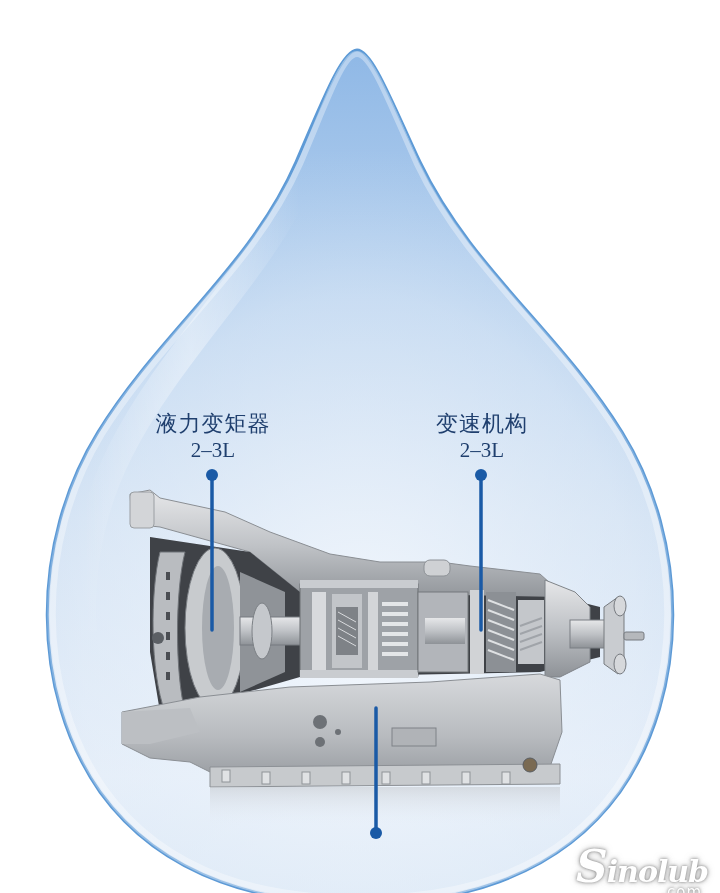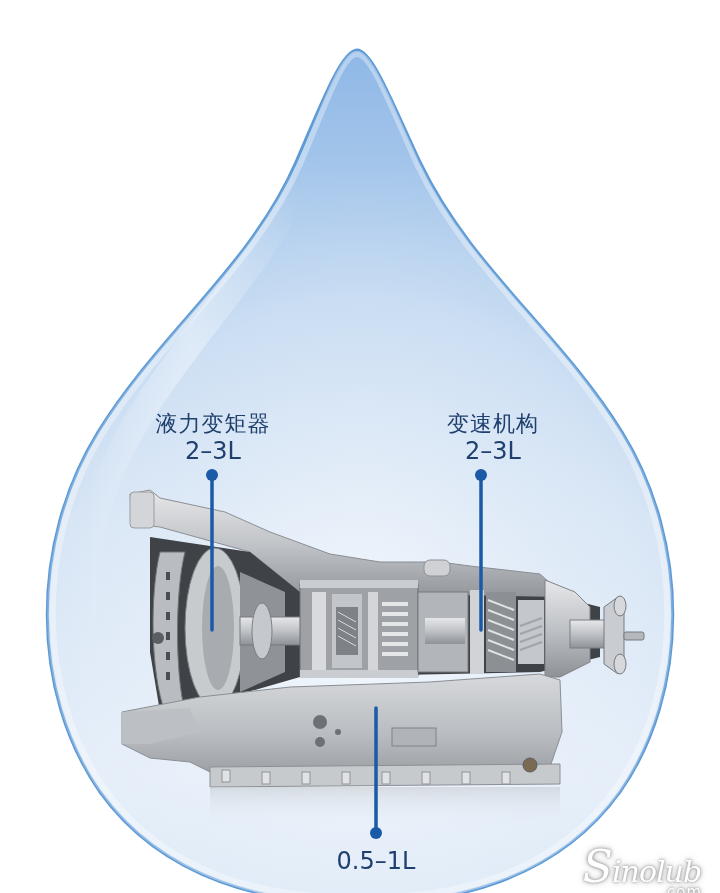--- a/index.html
+++ b/index.html
@@ -1,23 +1,23 @@
 <!DOCTYPE html>
 <html><head>
 <meta charset="utf-8">
 <style>
   html, body { margin: 0; padding: 0; background: #ffffff; }
   body { width: 720px; height: 893px; position: relative; overflow: hidden; font-family: "DejaVu Sans", "Liberation Sans", sans-serif; }
   .stage { position: absolute; left: 0; top: 0; width: 720px; height: 893px; margin-top: 32px; }
   svg.art { position: absolute; left: 0; top: 0; }
   .label { position: absolute; text-align: center; color: #1f3f6e; line-height: 1.15; }
   .label .t1 { font-size: 22px; letter-spacing: 1px; display: block; }
-  .label .t2 { font-size: 24px; display: block; margin-top: 2px; }
+  .label .t2 { font-size: 21px; display: block; margin-top: 2px; font-family: Liberation Serif, serif; }
   .wm { position: absolute; left: 572px; top: 818px; width: 140px; text-align: center; color: #ffffff; }
-  .wm .logo { font-family: "DejaVu Serif", serif; font-style: italic; font-size: 30px; font-weight: normal; letter-spacing: -1px;
+  .wm .logo { font-family: "DejaVu Serif", serif; font-style: italic; font-size: 30px; font-weight: bold; letter-spacing: -1px;
     text-shadow: 0 0 3px rgba(120,120,120,0.9), 0 0 6px rgba(120,120,120,0.6); display: block; line-height: 34px; }
   .wm .logo .big { font-size: 44px; }
   .wm .sub { font-size: 15px; letter-spacing: 1px; text-shadow: 0 0 3px rgba(110,110,110,0.9), 0 0 5px rgba(110,110,110,0.6); display: block; margin-top: 2px; }
 </style>
 </head>
 <body>
 
 <div class="stage">
 
   <svg class="art" width="720" height="893" viewBox="0 0 720 893">
@@ -180,26 +180,25 @@
       <circle cx="212" cy="443" r="6"></circle>
       <circle cx="481" cy="443" r="6"></circle>
       <circle cx="376" cy="801" r="6"></circle>
     </g>
   </svg>
 
   <div class="label" style="left:138px; top:379px; width:150px;">
     <span class="t1">液力变矩器</span>
     <span class="t2">2–3L</span>
   </div>
-  <div class="label" style="left:423px; top:379px; width:140px;">
+  <div class="label" style="left:412px; top:379px; width:140px;">
     <span class="t1">变速机构</span>
     <span class="t2">2–3L</span>
   </div>
   <div class="label" style="left:306px; top:814px; width:140px;">
-    <span class="t2">0.5–1L</span>
   </div>
 
   <div class="wm">
     <span class="logo"><span class="big">S</span><span>inolub</span></span>
     <span class="sub" style="font-size:15px; margin-top:-6px; text-align:right; padding-right:10px;">.com</span>
   </div>
 
 </div>
 
 </body></html>

